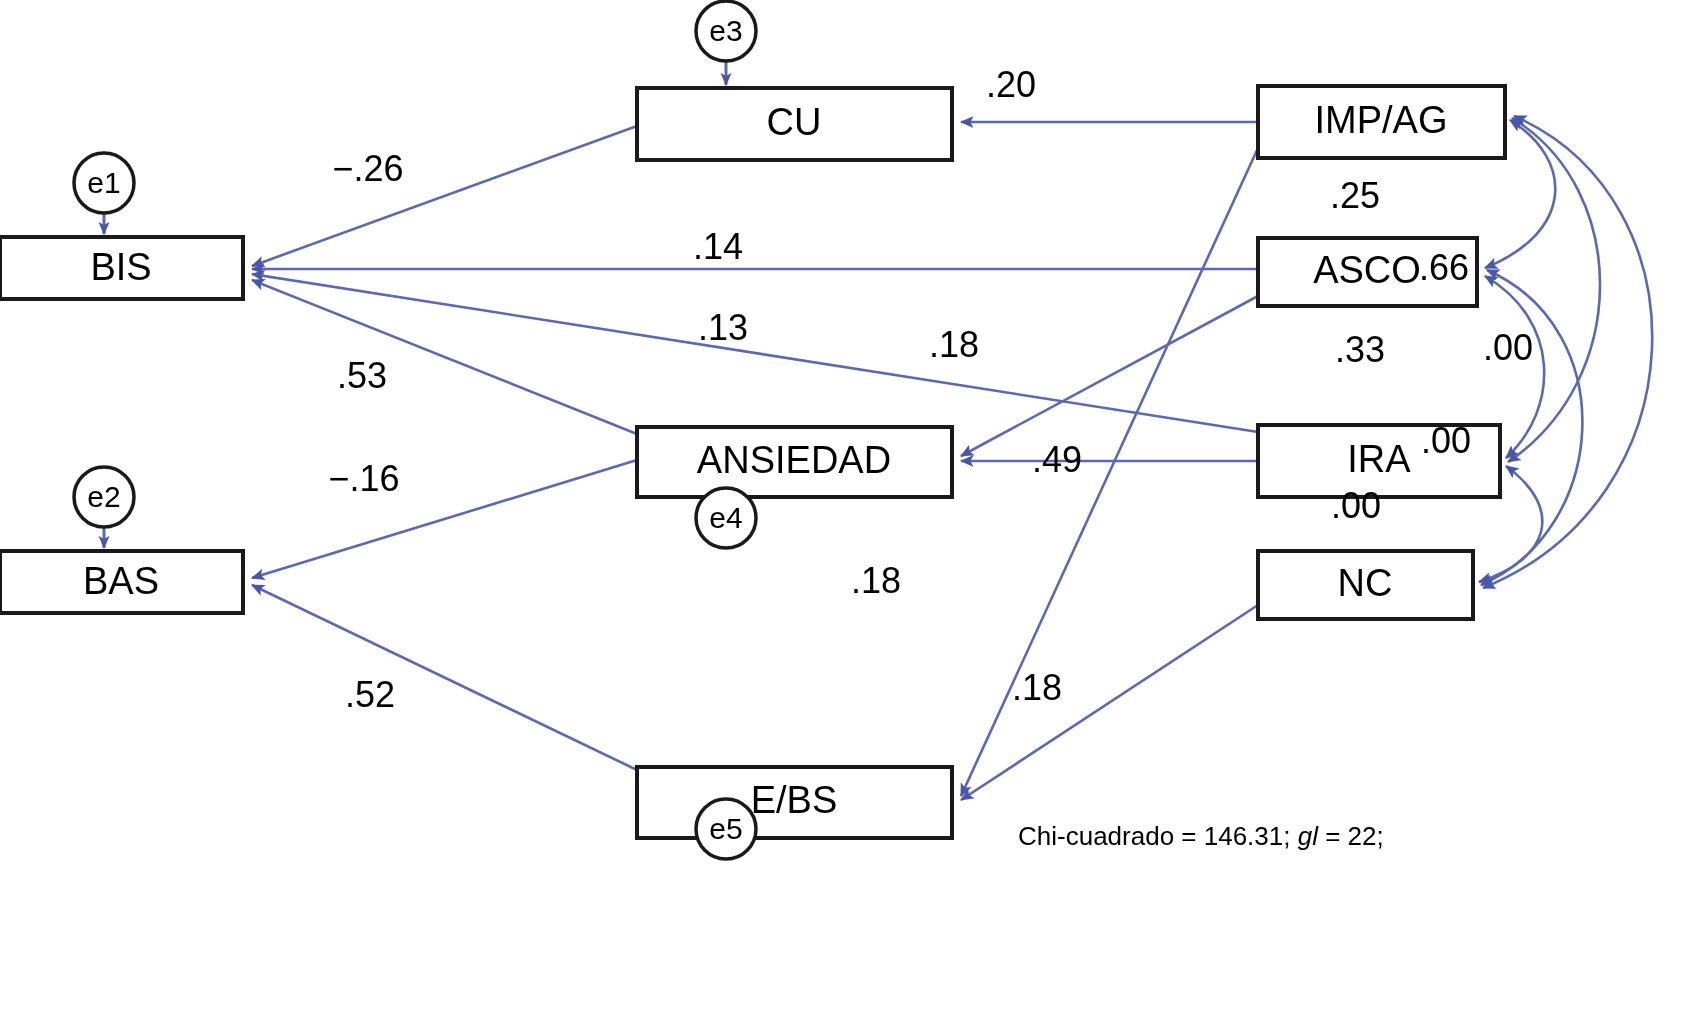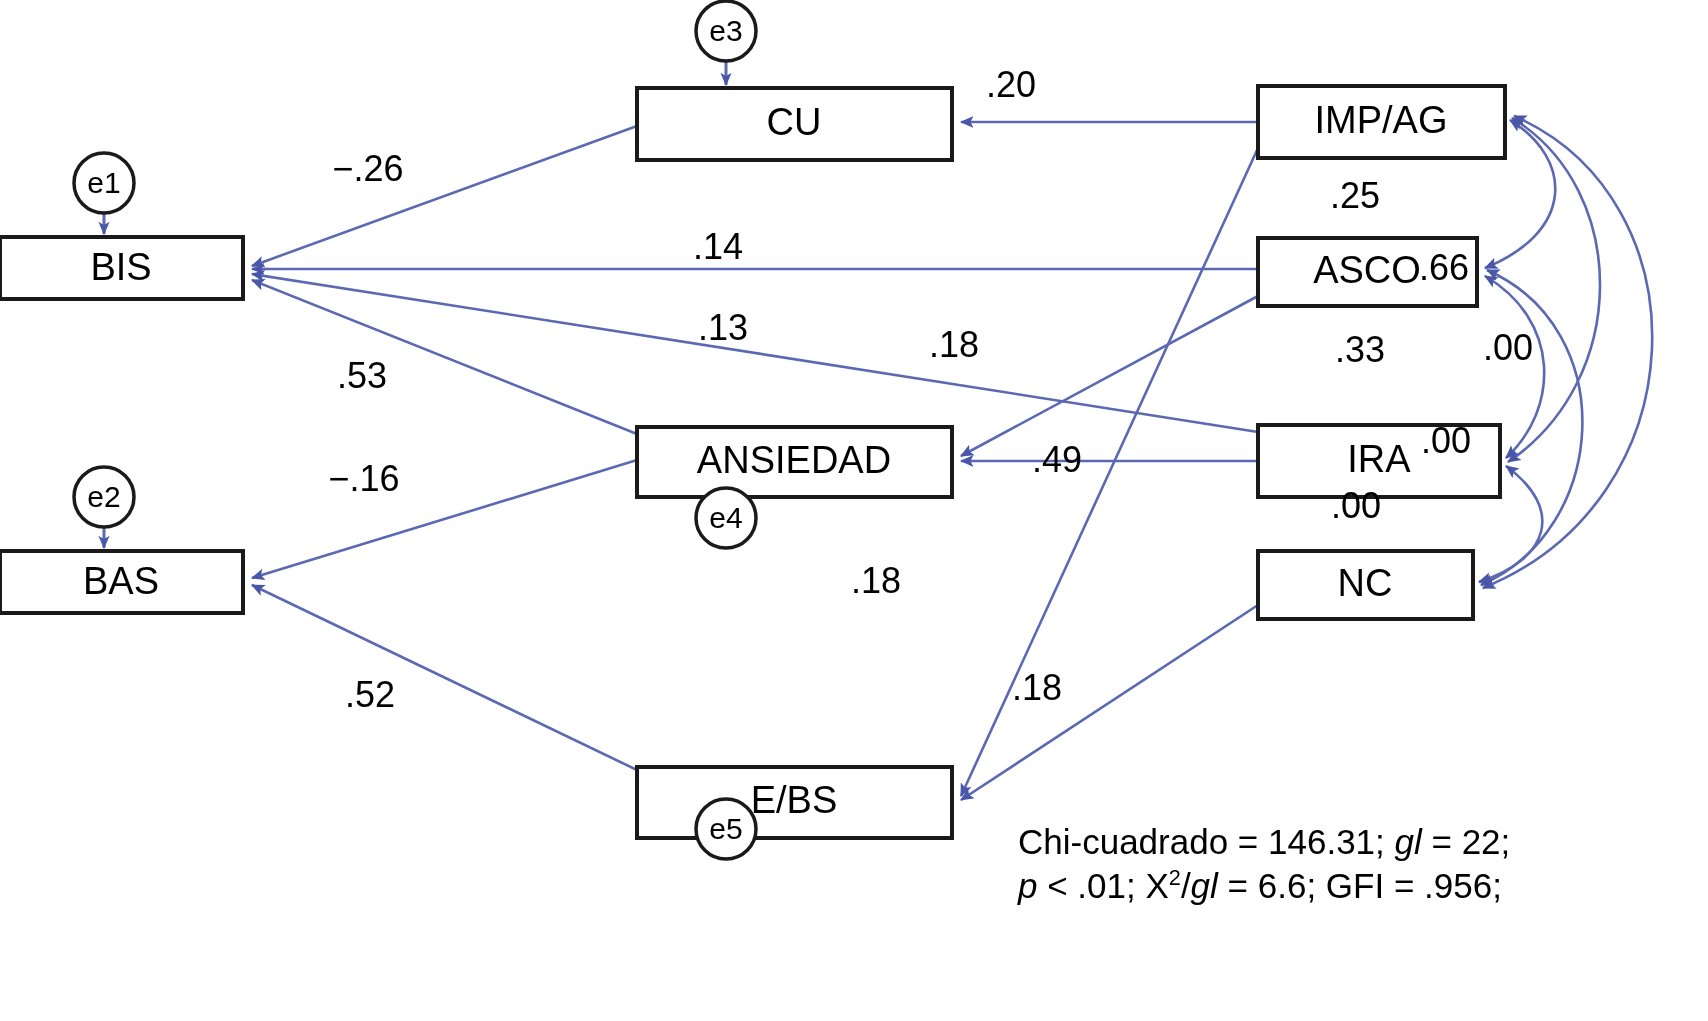--- a/index.html
+++ b/index.html
@@ -58,21 +58,21 @@
   .coef-label {
     font-family: "Liberation Sans", sans-serif;
     font-size: 36px;
     fill: #000000;
     text-anchor: middle;
     dominant-baseline: middle;
   }
   .stats-block {
     position: absolute;
     font-family: "Liberation Sans", sans-serif;
-    font-size: 35px;
+    font-size: 26px;
     color: #000000;
     line-height: 1.26;
     white-space: nowrap;
   }
   .stats-block i { font-style: italic; }
   .stats-block sup { font-size: 0.62em; vertical-align: super; }
 </style>
 </head>
 <body>
 
@@ -201,16 +201,15 @@
     <text class="coef-label" x="1355" y="198">.25</text>
     <text class="coef-label" x="1360" y="352">.33</text>
     <text class="coef-label" x="1356" y="508">.00</text>
     <text class="coef-label" x="1444" y="270">.66</text>
     <text class="coef-label" x="1446" y="443">.00</text>
     <text class="coef-label" x="1508" y="350">.00</text>
   </svg>
 
   <div class="stats-block" style="left:1018px; top:820px;">
     <div><span>Chi-cuadrado = 146.31; </span><i>gl</i><span> = 22;</span></div>
-    <div><i>p</i><span> &lt; .01; X</span><sup>2</sup><span>/</span><i>gl</i><span> = 6.6; GFI = .956;</span></div>
   </div>
 
 </div>
 
 </body></html>

